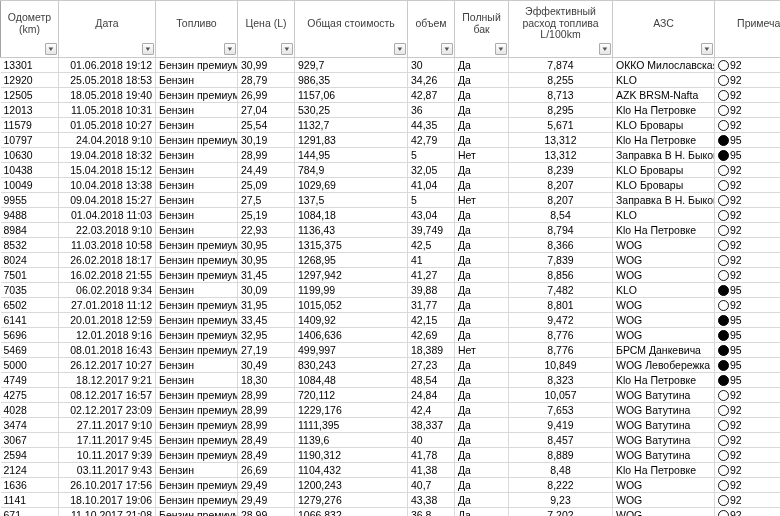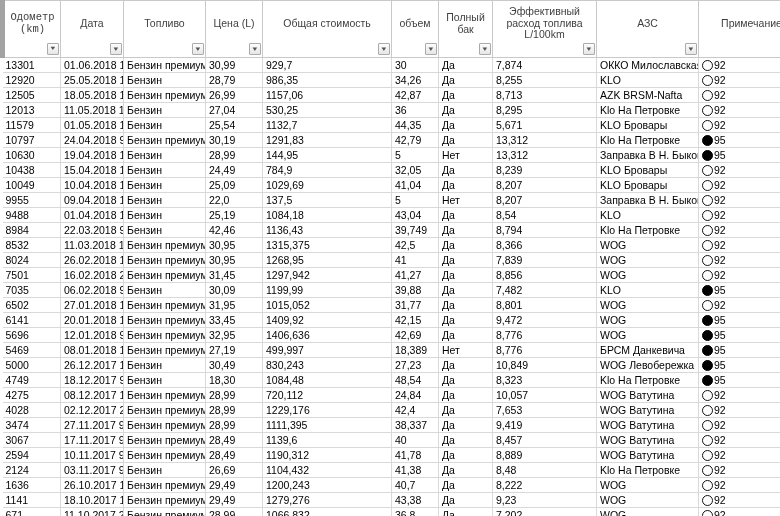--- a/index.html
+++ b/index.html
@@ -4,39 +4,39 @@
 <style>
   html,body{margin:0;padding:0;}
   body{
     width:780px;height:516px;overflow:hidden;background:#ffffff;
     font-family:"Liberation Sans",sans-serif;
     -webkit-font-smoothing:antialiased;
   }
   .sheet{width:780px;height:516px;background:#fff;}
   table{border-collapse:collapse;table-layout:fixed;width:780px;}
   
-  .c0{width:58px}.c1{width:63px}.c2{width:82px}.c3{width:57px}.c4{width:129px}
+  .c0{width:58px}.c1{width:97px}.c2{width:82px}.c3{width:57px}.c4{width:113px}
   .c5{width:47px}.c6{width:54px}.c7{width:104px}.c8{width:102px}.c9{width:106px}
 
   thead th{
     position:relative;
     height:41px;
     background:#ffffff;
     border:1px solid #c9c9c9;
     border-left:none;
     font-weight:normal;
     font-size:10.5px;
     line-height:1.12;
     color:#3f3f3f;
     text-align:center;
     vertical-align:middle;
     padding:2px 3px 13px 3px;
     overflow:hidden;
   }
-  thead th:first-child{border-left:5px solid #a3a3a3;font-family:Liberation Mono, monospace;}
+  thead th:first-child{border-left:1px solid #a3a3a3;}
   .filter-btn{
     position:absolute;right:1px;bottom:2px;
     width:12px;height:12px;
     border:1px solid #ababab;border-radius:1px;
     background:linear-gradient(#fdfdfd,#e6e6e6);
     display:flex;align-items:center;justify-content:center;
     box-sizing:border-box;
   }
   .filter-btn .arrow{font-size:6px;color:#555;line-height:1;transform:scaleX(1.3);}
 
@@ -46,21 +46,21 @@
     color:#000;
     padding:0 3px;
     border-right:1px solid #d9d9d9;
     border-bottom:1px solid #d9d9d9;
     white-space:nowrap;
     overflow:hidden;
     line-height:14px;
     vertical-align:middle;
   }
   td.f-date{text-align:right;}
-  td.f-consumption{}
+  td.f-consumption{text-align:center;}
   .note-circle{
     display:inline-block;width:9px;height:9px;
     border:1.5px solid #111;border-radius:50%;
     box-sizing:content-box;
     margin-right:1px;vertical-align:-2px;
     background:#fff;
   }
   .note-circle.filled{background:#000;border-color:#000;}
 </style>
 </head>
@@ -220,21 +220,21 @@
           <td class="c5 f-volume">41,04</td>
           <td class="c6 f-full_tank">Да</td>
           <td class="c7 f-consumption">8,207</td>
           <td class="c8 f-station">KLO Бровары</td>
           <td class="c9 f-note"><span class="note-circle"></span><span>92</span></td>
         </tr>
         <tr>
           <td class="c0 f-odometer">9955</td>
           <td class="c1 f-date">09.04.2018 15:27</td>
           <td class="c2 f-fuel">Бензин</td>
-          <td class="c3 f-price">22,0</td>
+          <td class="c3 f-price">27,5</td>
           <td class="c4 f-total_cost">137,5</td>
           <td class="c5 f-volume">5</td>
           <td class="c6 f-full_tank">Нет</td>
           <td class="c7 f-consumption">8,207</td>
           <td class="c8 f-station">Заправка В Н. Быкове</td>
           <td class="c9 f-note"><span class="note-circle"></span><span>92</span></td>
         </tr>
         <tr>
           <td class="c0 f-odometer">9488</td>
           <td class="c1 f-date">01.04.2018 11:03</td>
@@ -244,21 +244,21 @@
           <td class="c5 f-volume">43,04</td>
           <td class="c6 f-full_tank">Да</td>
           <td class="c7 f-consumption">8,54</td>
           <td class="c8 f-station">KLO</td>
           <td class="c9 f-note"><span class="note-circle"></span><span>92</span></td>
         </tr>
         <tr>
           <td class="c0 f-odometer">8984</td>
           <td class="c1 f-date">22.03.2018 9:10</td>
           <td class="c2 f-fuel">Бензин</td>
-          <td class="c3 f-price">42,46</td>
+          <td class="c3 f-price">22,93</td>
           <td class="c4 f-total_cost">1136,43</td>
           <td class="c5 f-volume">39,749</td>
           <td class="c6 f-full_tank">Да</td>
           <td class="c7 f-consumption">8,794</td>
           <td class="c8 f-station">Klo На Петровке</td>
           <td class="c9 f-note"><span class="note-circle"></span><span>92</span></td>
         </tr>
         <tr>
           <td class="c0 f-odometer">8532</td>
           <td class="c1 f-date">11.03.2018 10:58</td>

